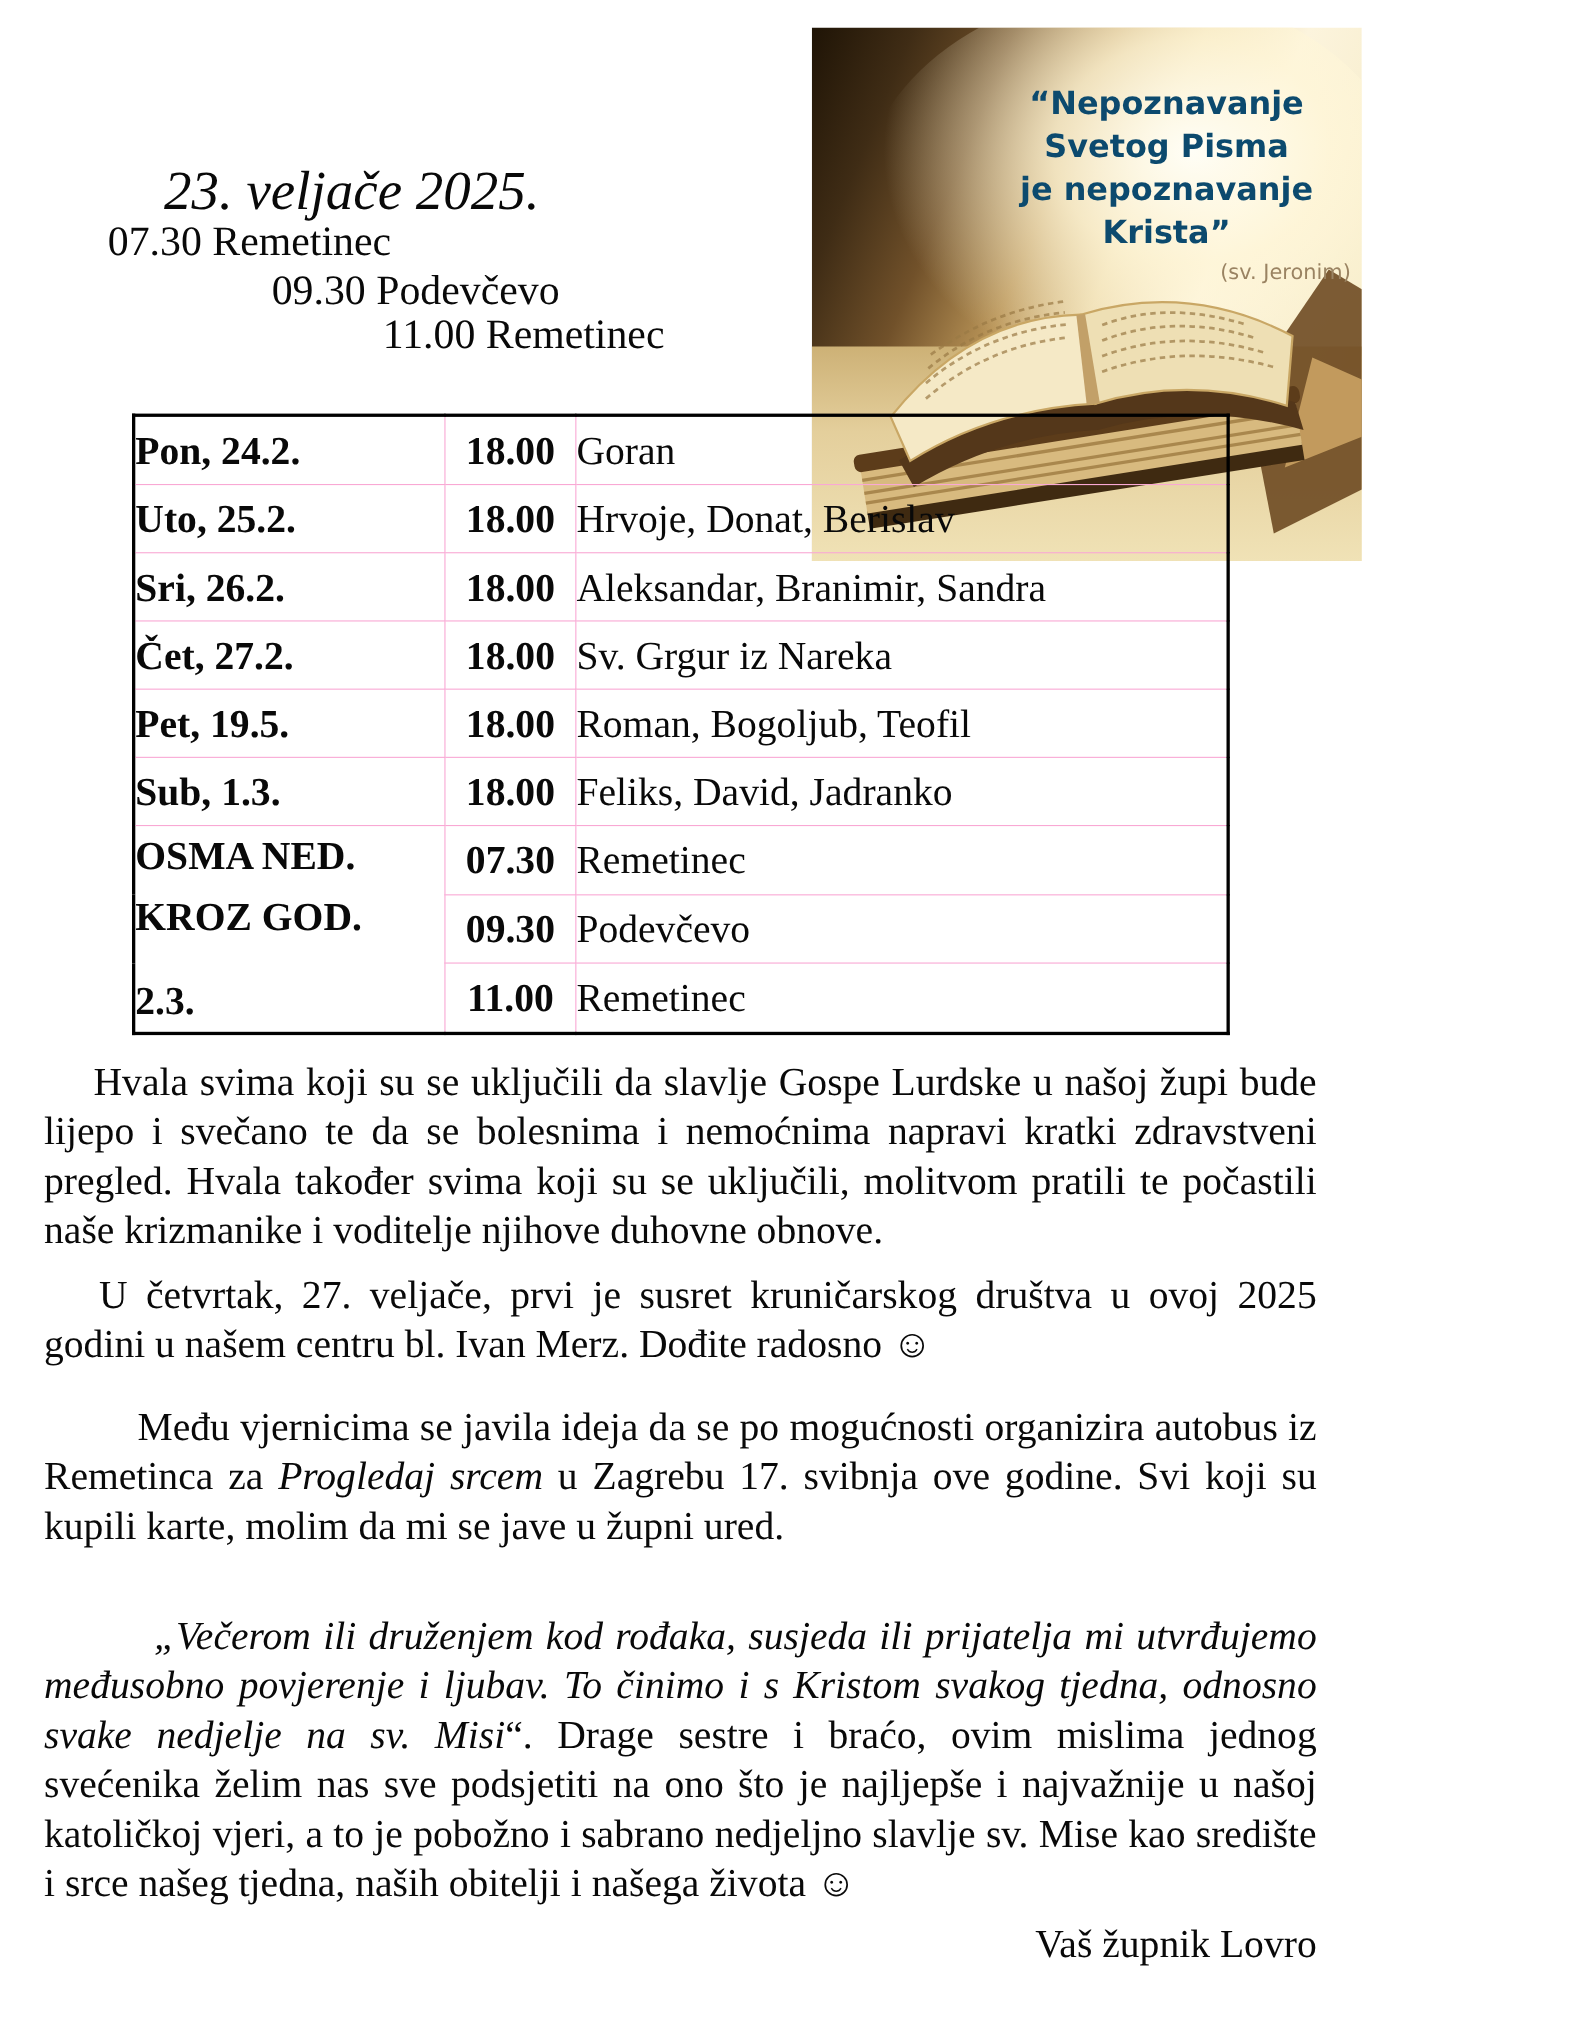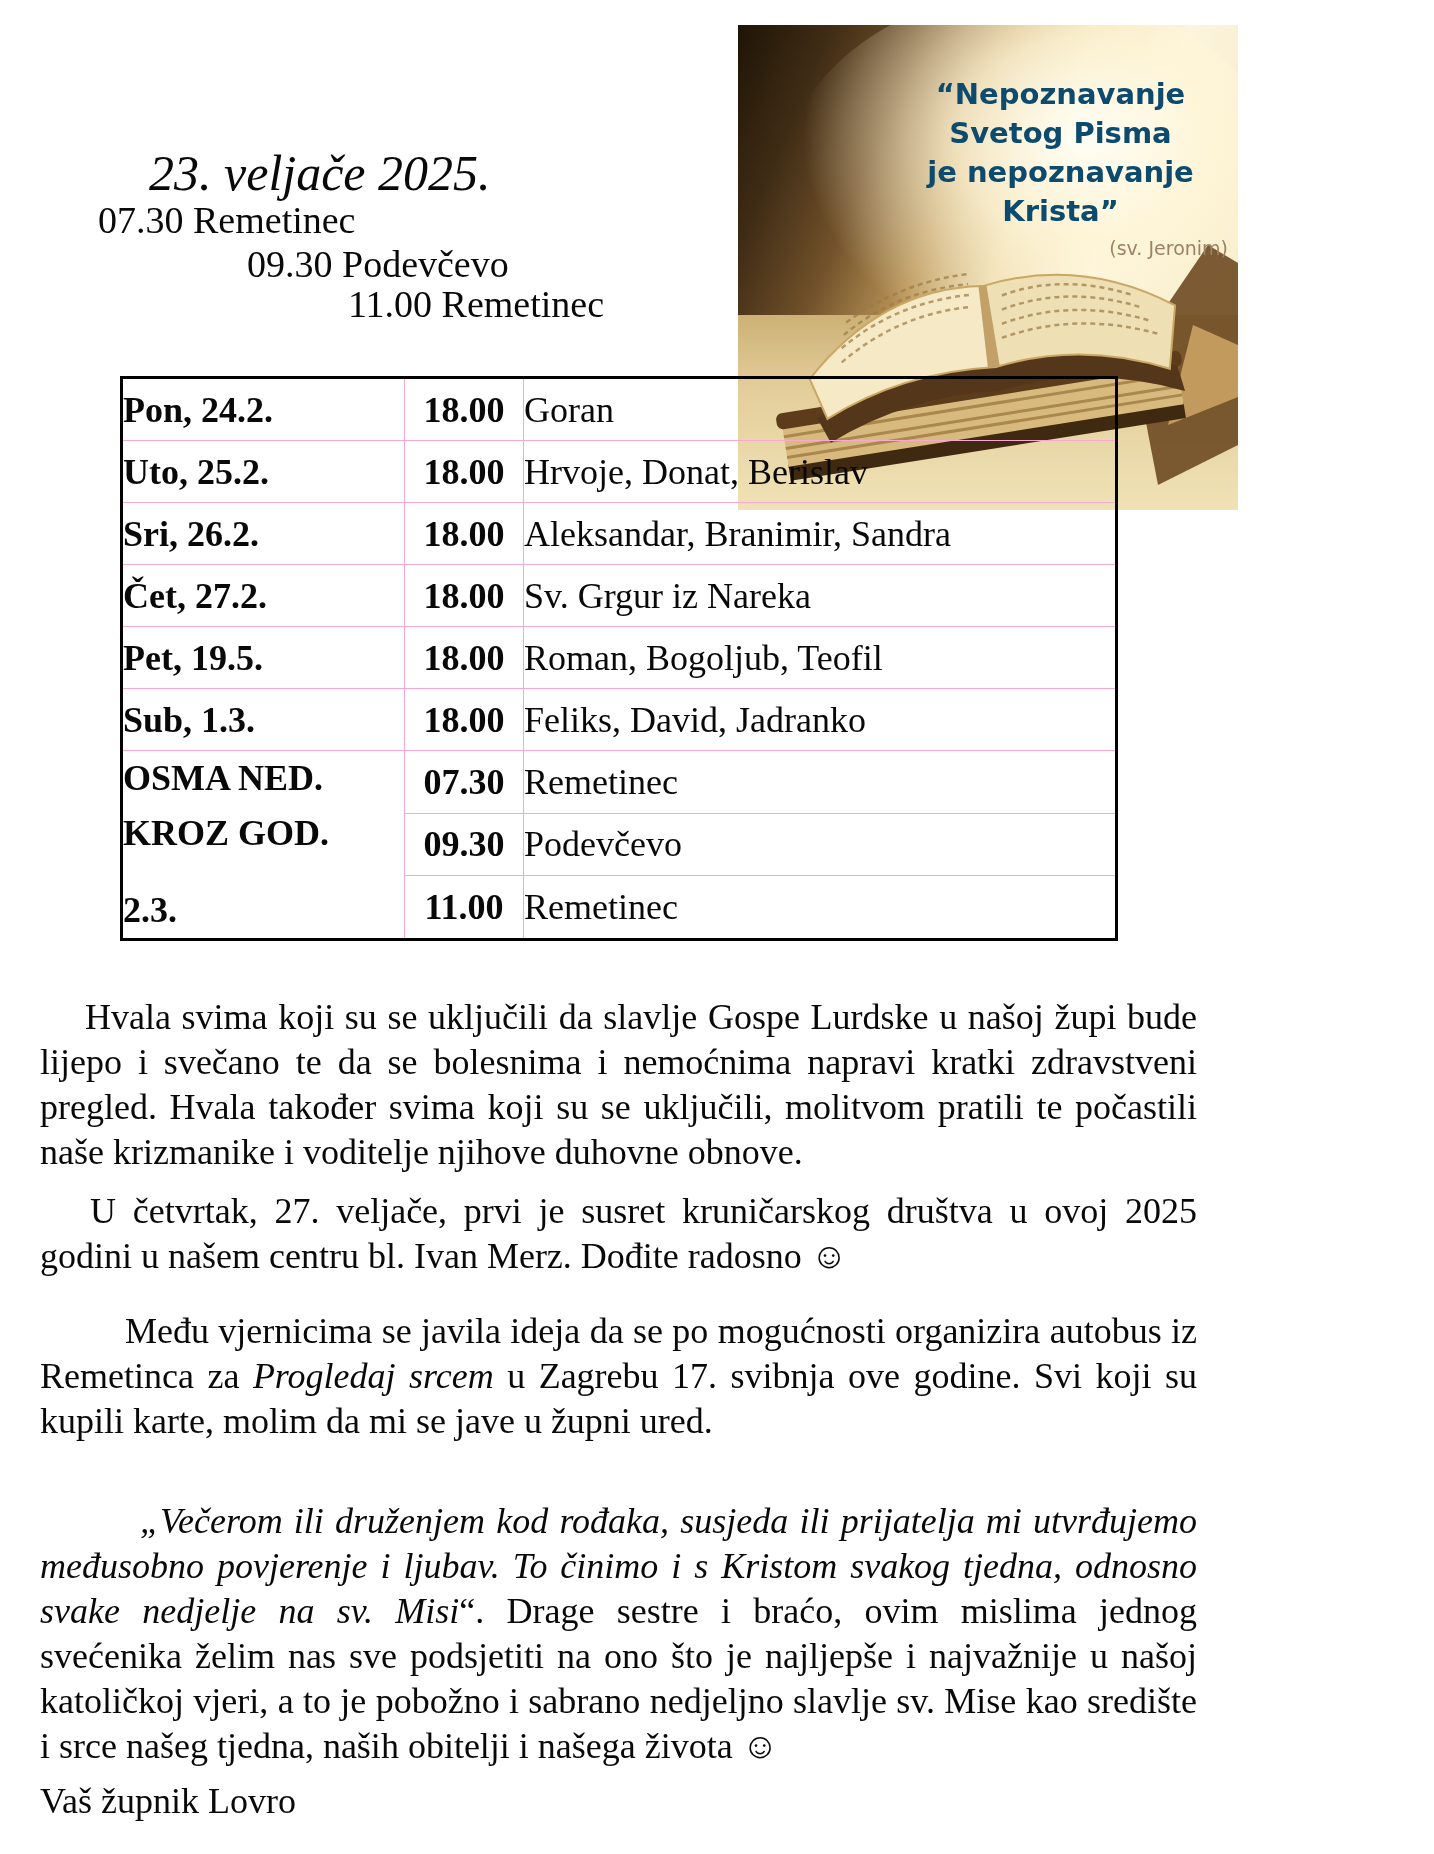--- a/index.html
+++ b/index.html
@@ -61,30 +61,30 @@
   td.c-time{width:118px;font-weight:bold;text-align:center;}
   td.c-int{width:591px;padding-left:17px;margin-left:11px;}
   td.c-sunday{
     vertical-align:top;font-weight:bold;
     padding-left:15px;padding-top:14px;line-height:55px;
   }
   td.c-sunday .sunday-date{display:block;margin-top:22px;}
 
   
   .text-col{
-    position:absolute;left:40px;top:995px;width:1157px;
+    position:absolute;left:40px;top:961px;width:1157px;
     font-size:36px;line-height:45px;
     text-align:justify;
   }
   .text-col p{margin:0;}
   .p1{text-indent:45px;}
   .p2{text-indent:50px;margin-top:14px !important;}
   .p3{text-indent:85px;margin-top:30px !important;}
   .p4{text-indent:100px;margin-top:55px !important;}
-  .signature{margin-top:10px !important;text-align:left;text-indent:0;}
+  .signature{margin-top:10px !important;text-align:right;text-indent:0;}
   em{font-style:italic;}
 </style>
 </head>
 <body>
 
 <div class="page">
 
   <div class="date-line">23. veljače 2025.</div>
   <div class="mass-line m0">07.30 Remetinec</div>
   <div class="mass-line m1">09.30 Podevčevo</div>

